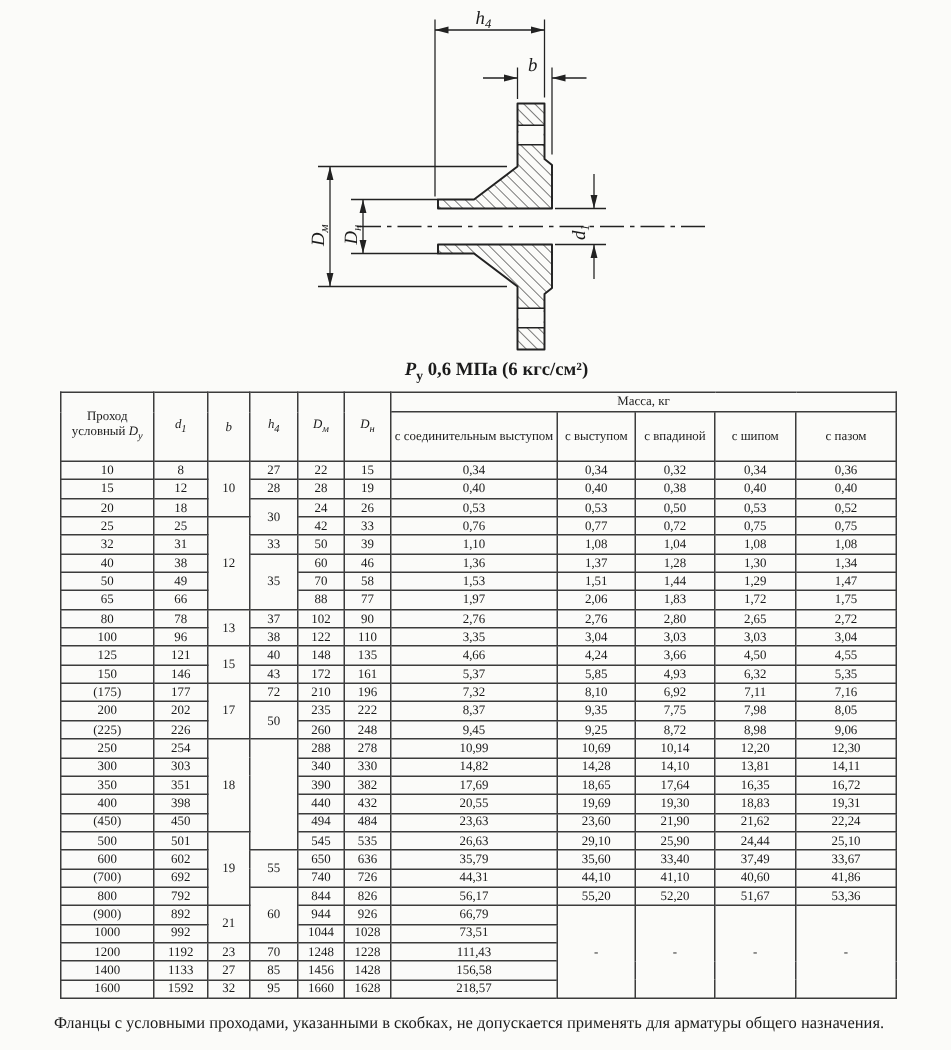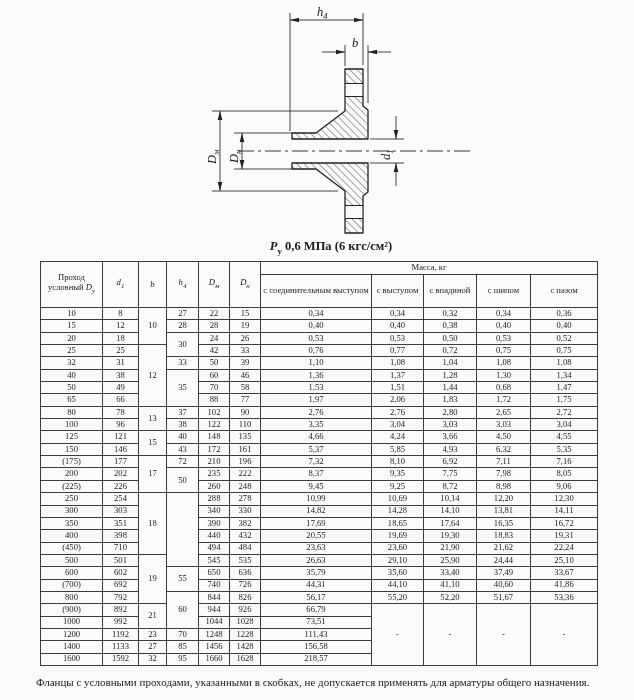--- a/index.html
+++ b/index.html
@@ -231,21 +231,21 @@
           <td>1,34</td>
         </tr>
         <tr>
           <td>50</td>
           <td>49</td>
           <td>70</td>
           <td>58</td>
           <td>1,53</td>
           <td>1,51</td>
           <td>1,44</td>
-          <td>0,68</td>
+          <td>1,29</td>
           <td>1,47</td>
         </tr>
         <tr>
           <td>65</td>
           <td>66</td>
           <td>88</td>
           <td>77</td>
           <td>1,97</td>
           <td>2,06</td>
           <td>1,83</td>
@@ -379,21 +379,21 @@
           <td>440</td>
           <td>432</td>
           <td>20,55</td>
           <td>19,69</td>
           <td>19,30</td>
           <td>18,83</td>
           <td>19,31</td>
         </tr>
         <tr>
           <td>(450)</td>
-          <td>710</td>
+          <td>450</td>
           <td>494</td>
           <td>484</td>
           <td>23,63</td>
           <td>23,60</td>
           <td>21,90</td>
           <td>21,62</td>
           <td>22,24</td>
         </tr>
         <tr>
           <td>500</td>

